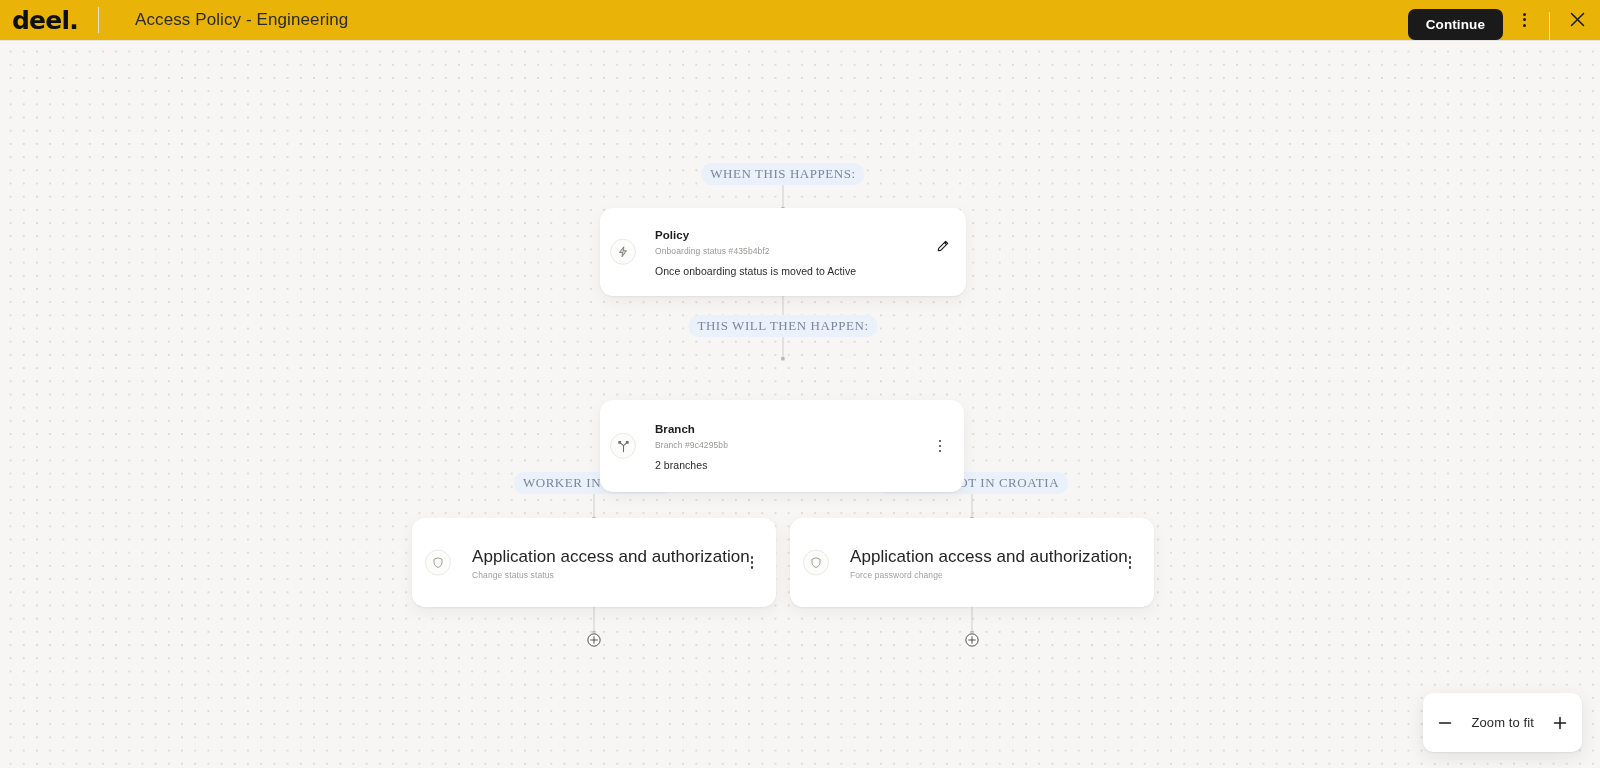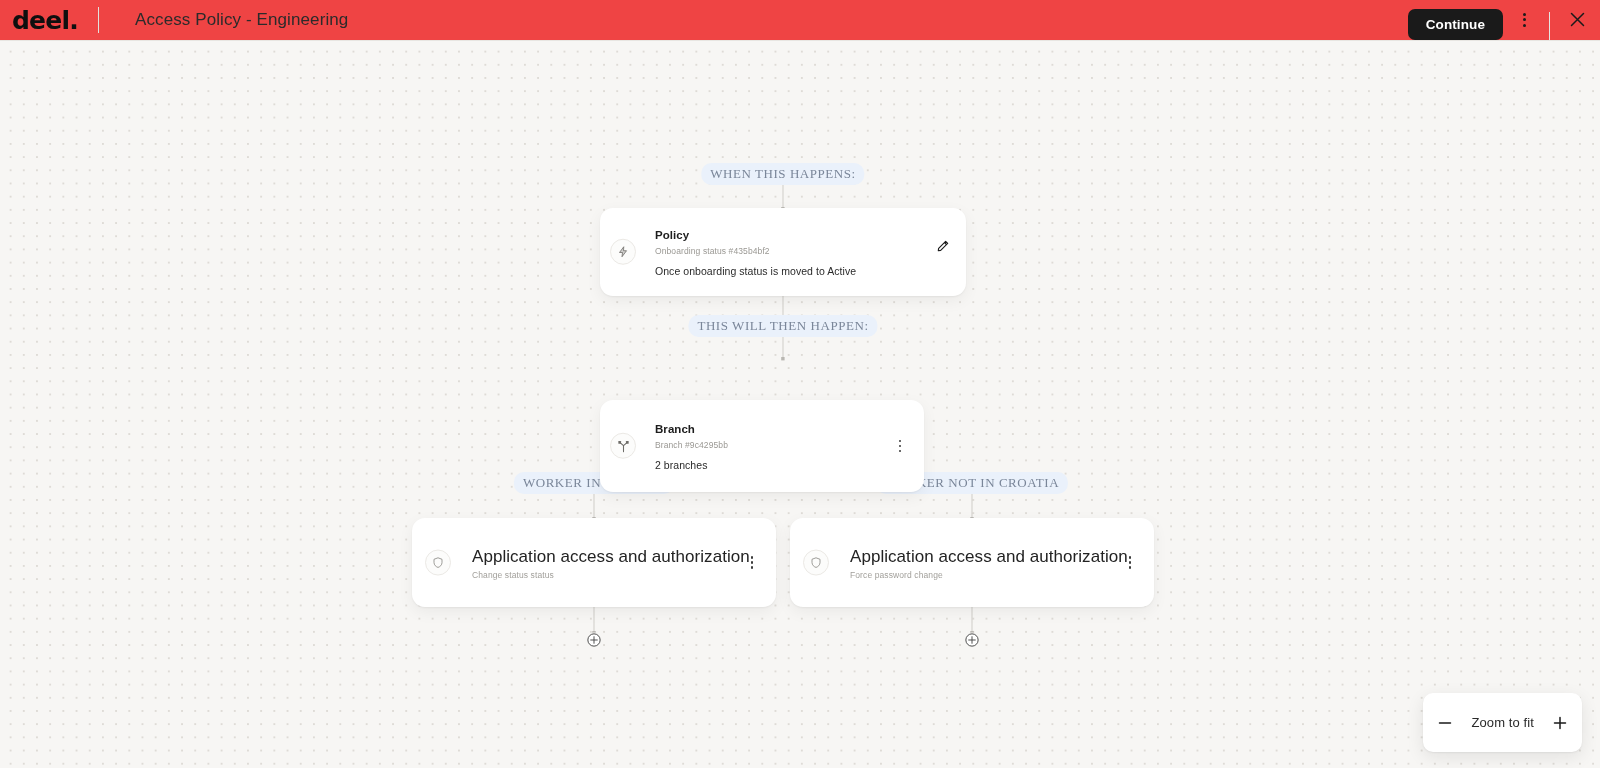--- a/index.html
+++ b/index.html
@@ -7,21 +7,21 @@
     width: 1600px; height: 768px;
     font-family: "Liberation Sans", sans-serif;
     background: #f7f6f4;
     overflow: hidden;
   }
 
   
   #app-header {
     position: absolute; top: 0; left: 0;
     width: 1600px; height: 41px;
-    background: #ef4444;
+    background: #eab308;
     border-bottom: 1px solid #e8e6e2;
     display: flex; align-items: center;
     z-index: 50;
   }
   #brand-logo {
     width: 76px; margin-left: 12px;
     font-size: 25px; font-weight: 700;
     letter-spacing: -0.8px; color: #0f0f0f;
     font-family: "DejaVu Sans", sans-serif;
     line-height: 1;
@@ -263,21 +263,21 @@
       </div>
     </div>
     <div class="node-edit">
       <svg width="14" height="14" viewBox="0 0 24 24">
         <path d="M4 20 L4.5 16 L16.5 4 L20 7.5 L8 19.5 Z" fill="none" stroke="#1d1d1d" stroke-width="2" stroke-linejoin="round"></path>
         <path d="M14.5 6 L18 9.5" stroke="#1d1d1d" stroke-width="2"></path>
       </svg>
     </div>
   </div>
 
-  <div class="node-card" style="left:600px; top:359px; width:324px; height:92px;">
+  <div class="node-card" style="left:600px; top:359px; width:364px; height:92px;">
     <div class="node-inner">
       <div class="node-icon">
         <svg width="13" height="13" viewBox="0 0 24 24">
           <path d="M12 22 L12 11 M12 11 L5 5 M12 11 L19 5" stroke="#6e6c68" stroke-width="2" stroke-linecap="round" fill="none"></path>
           <rect x="2.5" y="2.5" width="5" height="5" rx="0.7" fill="#6e6c68"></rect>
           <rect x="16.5" y="2.5" width="5" height="5" rx="0.7" fill="#6e6c68"></rect>
         </svg>
       </div>
       <div class="node-text">
         <div class="node-title">Branch</div>

